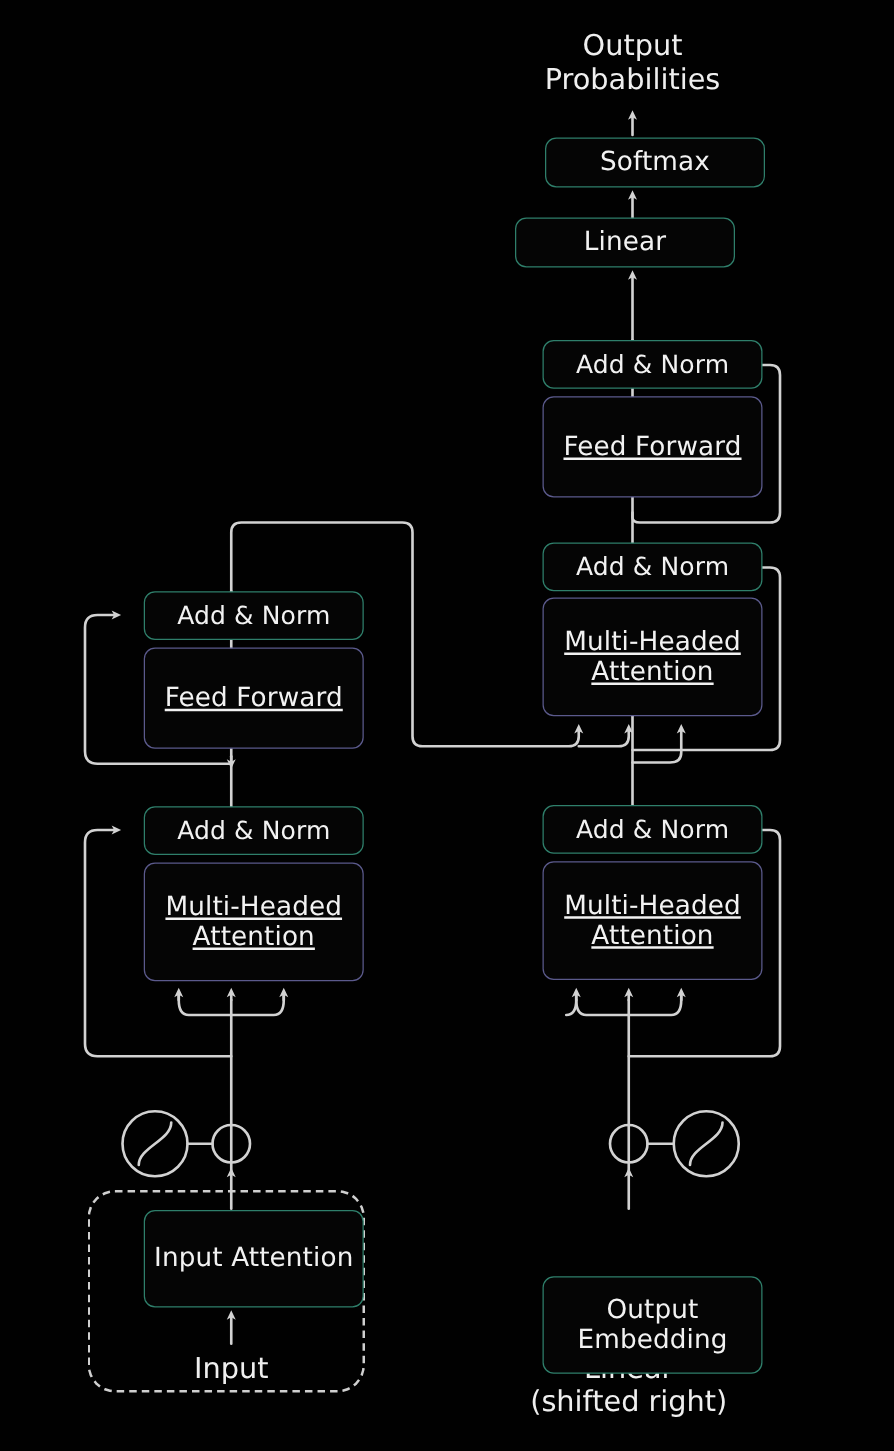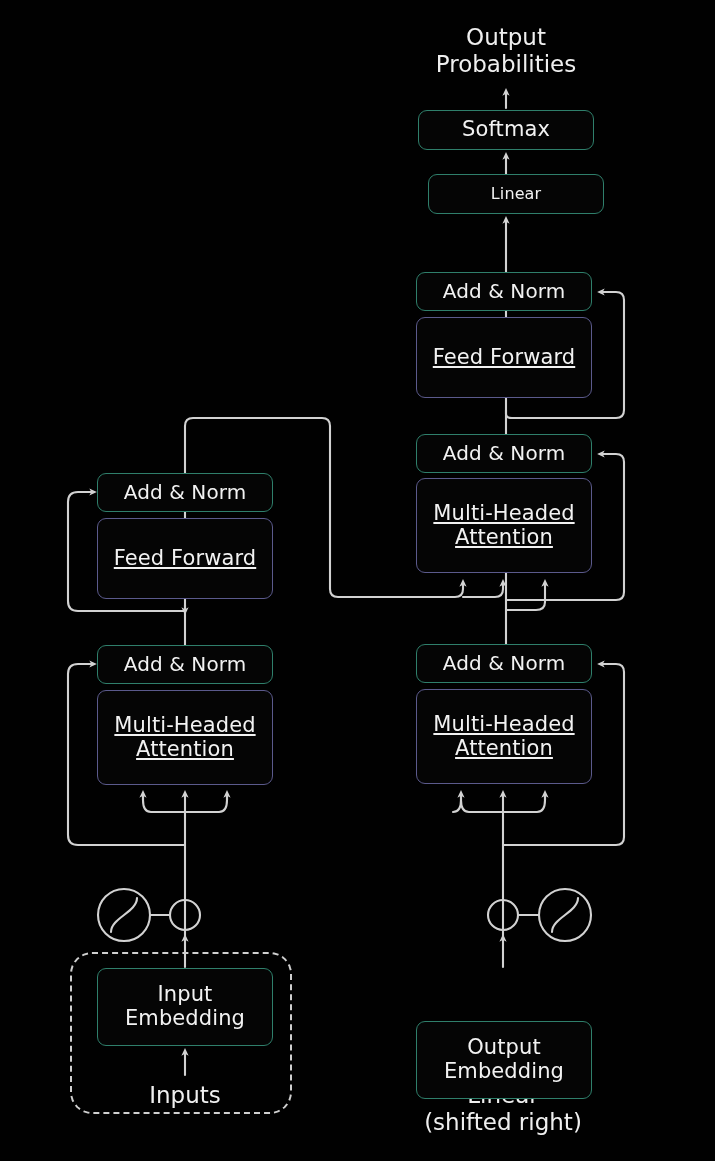--- a/index.html
+++ b/index.html
@@ -32,20 +32,21 @@
     border-radius: 9px;
     background: #050505;
     display: flex;
     align-items: center;
     justify-content: center;
     text-align: center;
     color: #f2f2f2;
     line-height: 1.12;
     letter-spacing: 0.1px;
     z-index: 5;
+    margin-left: 18px;
   }
   .node.teal   { border: 1.6px solid #2f7f6b; }
   .node.purple { border: 1.6px solid #5b5a8c; text-decoration: underline; }
   .node .lbl { display: block; padding: 0 6px; }
   .node.two   { flex-direction: column; }
 
   .freetext {
     position: absolute;
     color: #efefef;
     text-align: center;
@@ -135,30 +136,30 @@
       <path d="M552,932 C552,918 578,912 578,898"></path>
       <circle cx="503" cy="915" r="15"></circle>
     </g>
   </svg>
 
   <div class="dashbox" style="left:70px; top:952px; width:222px; height:162px;"></div>
 
   <div class="freetext" style="left:396px; top:24px; width:220px; font-size:23px;">Output
 Probabilities</div>
 
-  <div class="freetext" style="left:95px; top:1082px; width:180px; font-size:23px;">Inputs</div>
+  <div class="freetext" style="left:95px; top:1082px; width:180px; font-size:23px;">Input</div>
 
   <div class="freetext" style="left:403px; top:1082px; width:200px; font-size:23px;">Linear
 (shifted right)</div>
 
   <div class="node teal" style="left:418px; top:110px; width:176px; height:40px; font-size:21px;">
     <span class="lbl">Softmax</span>
   </div>
 
-  <div class="node teal" style="left:428px; top:174px; width:176px; height:40px; font-size:16px;">
+  <div class="node teal" style="left:394px; top:174px; width:176px; height:40px; font-size:21px;">
     <span class="lbl">Linear</span>
   </div>
 
   <div class="node teal" style="left:416px; top:272px; width:176px; height:39px; font-size:20px;">
     <span class="lbl">Add &amp; Norm</span>
   </div>
 
   <div class="node purple two" style="left:416px; top:317px; width:176px; height:81px; font-size:21px;">
     <span class="lbl">Feed
 Forward</span>
@@ -200,16 +201,16 @@
     <span class="lbl">Add &amp; Norm</span>
   </div>
 
   <div class="node purple two" style="left:97px; top:690px; width:176px; height:95px; font-size:21px;">
     <span class="lbl">Multi-Headed
 Attention</span>
   </div>
 
   <div class="node teal two" style="left:97px; top:968px; width:176px; height:78px; font-size:21px;">
     <span class="lbl">Input
-Embedding</span>
+Attention</span>
   </div>
 
 </div>
 
 </body></html>

